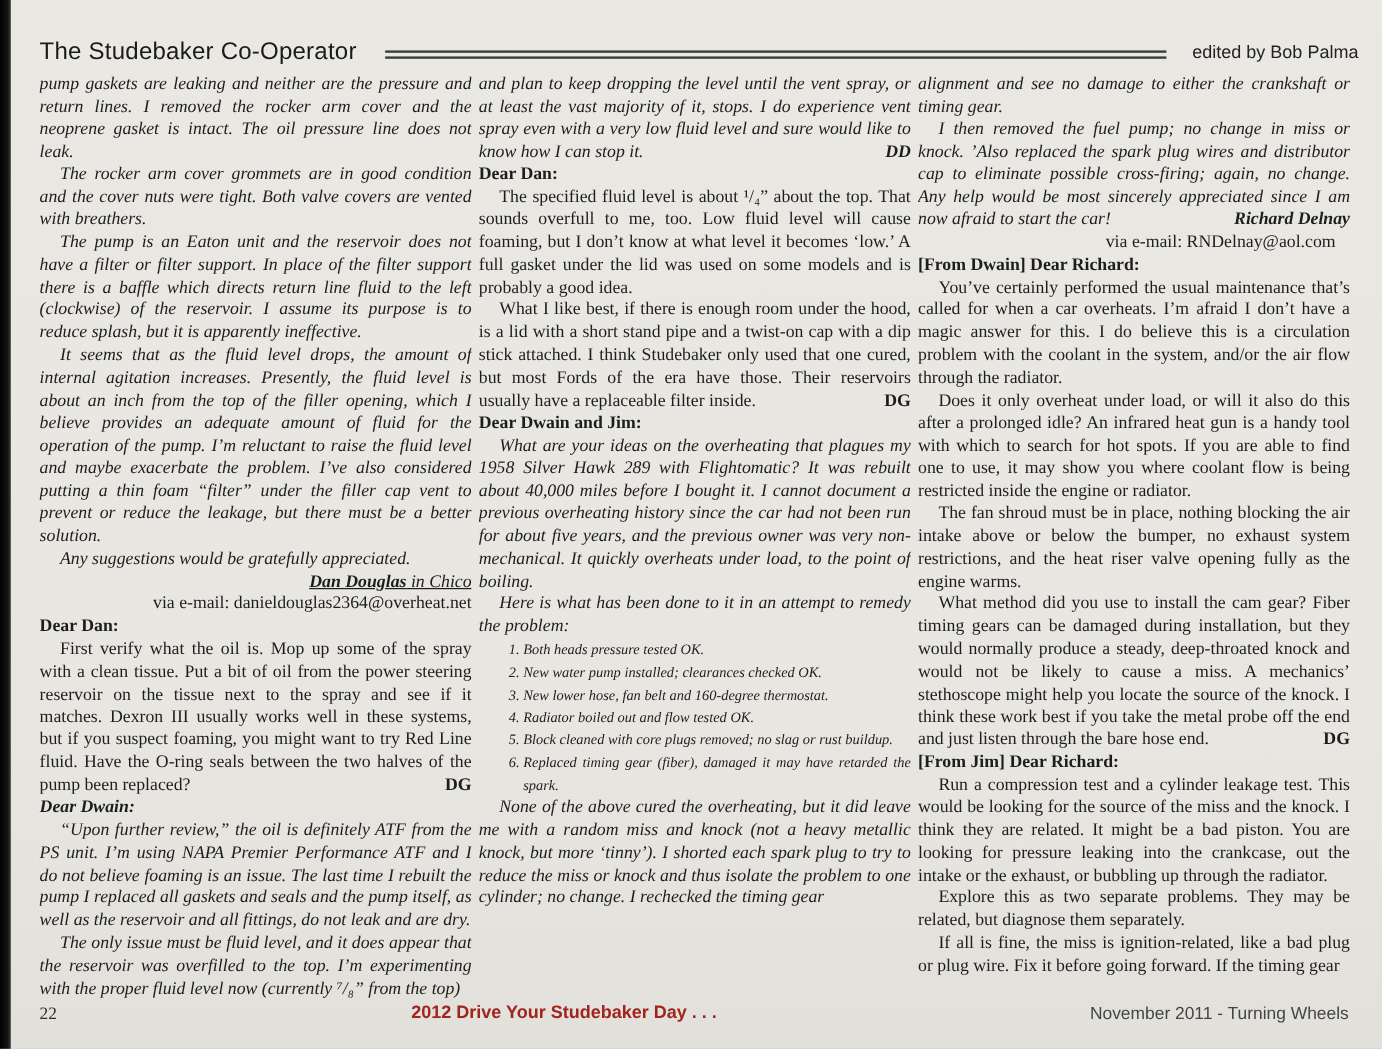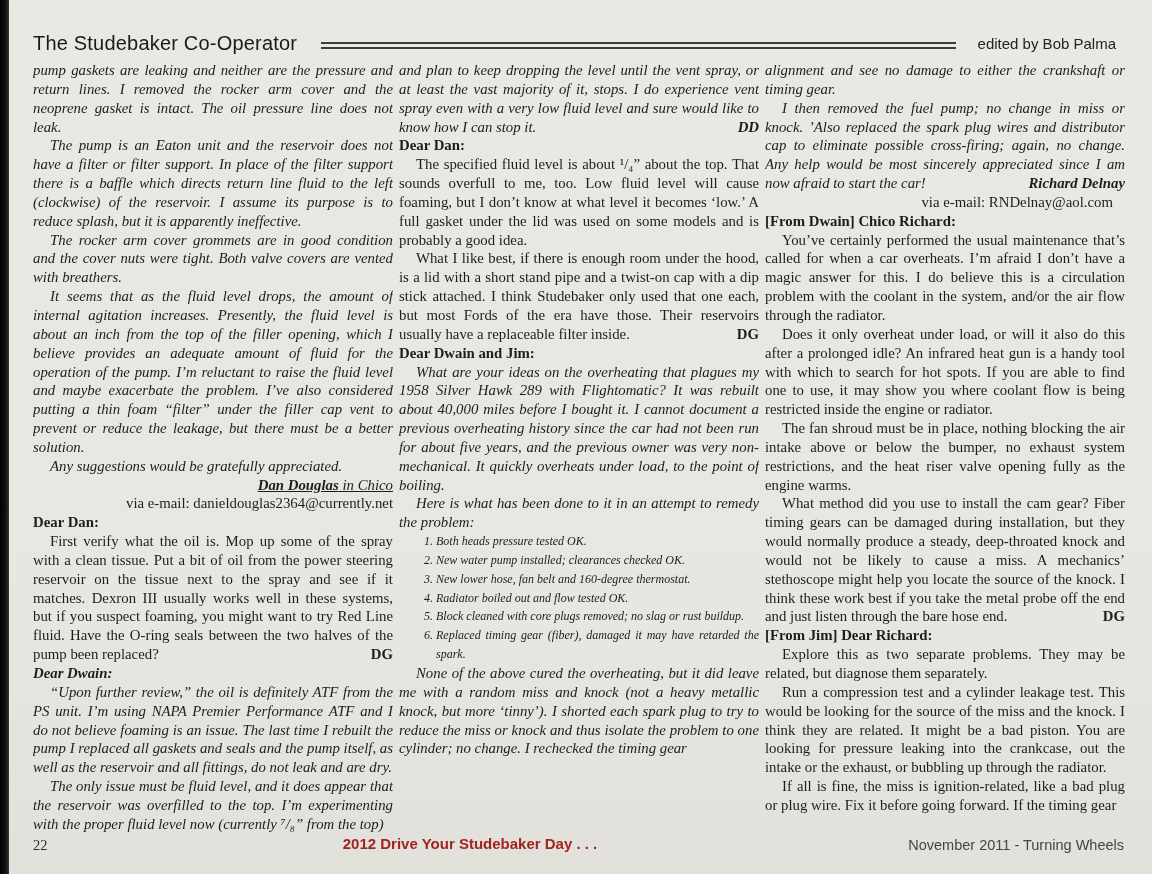--- a/index.html
+++ b/index.html
@@ -13,21 +13,21 @@
     position:relative;width:1152px;height:874px;
     background:linear-gradient(180deg,#eae8e3 0%,#e8e6e1 70%,#e2e0da 100%);
     color:#1d1d1d;
   }
   .scan-stripe{
     position:absolute;left:0;top:0;width:9px;height:874px;
     background:linear-gradient(90deg,#000 0%,#141414 70%,#3a3a3a 100%);
   }
   
   .page-header{
-    position:absolute;left:33px;right:36px;top:30px;height:26px;
+    position:absolute;left:33px;right:20px;top:30px;height:26px;
     display:flex;align-items:center;
     font-family:"Liberation Sans","DejaVu Sans",sans-serif;
   }
   .header-title{font-size:20px;color:#1a1a1a;white-space:nowrap;letter-spacing:.2px;}
   .header-rule{
     flex:1;height:3px;margin:4px 22px 0 24px;
     border-top:2px solid #3c3c3c;border-bottom:2px solid #3c3c3c;
   }
   .header-edited{font-size:15px;color:#222;white-space:nowrap;}
   
@@ -80,64 +80,64 @@
   <header class="page-header">
     <span class="header-title">The Studebaker Co-Operator</span>
     <span class="header-rule"></span>
     <span class="header-edited">edited by Bob Palma</span>
   </header>
 
   <main class="columns">
 
     <section class="col">
       <p class="it">pump gaskets are leaking and neither are the pressure and return lines.  I removed the rocker arm cover and the neoprene gasket is intact.  The oil pressure line does not leak.</p>
+      <p class="it ind">The rocker arm cover grommets are in good condition and the cover nuts were tight.  Both valve covers are vented with breathers.</p>
       <p class="it ind">The pump is an Eaton unit and the reservoir does not have a filter or filter support.  In place of the filter support there is a baffle which directs return line fluid to the left (clockwise) of the reservoir.  I assume its purpose is to reduce splash, but it is apparently ineffective.</p>
-      <p class="it ind">The rocker arm cover grommets are in good condition and the cover nuts were tight.  Both valve covers are vented with breathers.</p>
       <p class="it ind">It seems that as the fluid level drops, the amount of internal agitation increases.  Presently, the fluid level is about an inch from the top of the filler opening, which I believe provides an adequate amount of fluid for the operation of the pump.  I’m reluctant to raise the fluid level and maybe exacerbate the problem.  I’ve also considered putting a thin foam “filter” under the filler cap vent to prevent or reduce the leakage, but there must be a better solution.</p>
       <p class="it ind">Any suggestions would be gratefully appreciated.</p>
       <p class="sig-line"><span class="sig-name">Dan Douglas</span><span> in Chico</span></p>
-      <p class="sig-email">via e-mail: danieldouglas2364@currently.net</p>
+      <p class="sig-email">via e-mail: danieldouglas2364@overheat.net</p>
       <p class="heading">Dear Dan:</p>
       <p class="ind"><span>First verify what the oil is.  Mop up some of the spray with a clean tissue.  Put a bit of oil from the power steering reservoir on the tissue next to the spray and see if it matches.  Dexron III usually works well in these systems, but if you suspect foaming, you might want to try Red Line fluid.  Have the O-ring seals between the two halves of the pump been replaced?</span><span class="tail">DG</span></p>
       <p class="heading it">Dear Dwain:</p>
       <p class="it ind">“Upon further review,” the oil is definitely ATF from the PS unit.  I’m using NAPA Premier Performance ATF and I do not believe foaming is an issue.  The last time I rebuilt the pump I replaced all gaskets and seals and the pump itself, as well as the reservoir and all fittings, do not leak and are dry.</p>
       <p class="it ind">The only issue must be fluid level, and it does appear that the reservoir was overfilled to the top.  I’m experimenting with the proper fluid level now (currently ⁷/₈” from the top)</p>
     </section>
 
     <section class="col">
       <p class="it"><span>and plan to keep dropping the level until the vent spray, or at least the vast majority of it, stops.  I do experience vent spray even with a very low fluid level and sure would like to know how I can stop it.</span><span class="tail">DD</span></p>
       <p class="heading">Dear Dan:</p>
       <p class="ind">The specified fluid level is about ¹/₄” about the top.  That sounds overfull to me, too.  Low fluid level will cause foaming, but I don’t know at what level it becomes ‘low.’  A full gasket under the lid was used on some models and is probably a good idea.</p>
-      <p class="ind"><span>What I like best, if there is enough room under the hood, is a lid with a short stand pipe and a twist-on cap with a dip stick attached.  I think Studebaker only used that one each, but most Fords of the era have those.  Their reservoirs usually have a replaceable filter inside.</span><span class="tail">DG</span></p>
+      <p class="ind"><span>What I like best, if there is enough room under the hood, is a lid with a short stand pipe and a twist-on cap with a dip stick attached.  I think Studebaker only used that one cured, but most Fords of the era have those.  Their reservoirs usually have a replaceable filter inside.</span><span class="tail">DG</span></p>
       <p class="heading">Dear Dwain and Jim:</p>
       <p class="it ind">What are your ideas on the overheating that plagues my 1958 Silver Hawk 289 with Flightomatic?  It was rebuilt about 40,000 miles before I bought it.  I cannot document a previous overheating history since the car had not been run for about five years, and the previous owner was very non-mechanical.  It quickly overheats under load, to the point of boiling.</p>
       <p class="it ind">Here is what has been done to it in an attempt to remedy the problem:</p>
       <ol class="q-list">
         <li>Both heads pressure tested OK.</li>
         <li>New water pump installed; clearances checked OK.</li>
         <li>New lower hose, fan belt and 160-degree thermostat.</li>
         <li>Radiator boiled out and flow tested OK.</li>
         <li>Block cleaned with core plugs removed; no slag or rust buildup.</li>
         <li>Replaced timing gear (fiber), damaged it may have retarded the spark.</li>
       </ol>
       <p class="it ind">None of the above cured the overheating, but it did leave me with a random miss and knock (not a heavy metallic knock, but more ‘tinny’).  I shorted each spark plug to try to reduce the miss or knock and thus isolate the problem to one cylinder;  no change.  I rechecked the timing gear</p>
     </section>
 
     <section class="col">
       <p class="it">alignment and see no damage to either the crankshaft or timing gear.</p>
       <p class="it ind"><span>I then removed the fuel pump; no change in miss or knock.  ’Also replaced the spark plug wires and distributor cap to eliminate possible cross-firing; again, no change.  Any help would be most sincerely appreciated since I am now afraid to start the car!</span><span class="tail">Richard Delnay</span></p>
       <p class="sig-email pad-r">via e-mail: RNDelnay@aol.com</p>
-      <p class="heading">[From Dwain] Chico Richard:</p>
+      <p class="heading">[From Dwain] Dear Richard:</p>
       <p class="ind">You’ve certainly performed the usual maintenance that’s called for when a car overheats.  I’m afraid I don’t have a magic answer for this.  I do believe this is a circulation problem with the coolant in the system, and/or the air flow through the radiator.</p>
       <p class="ind">Does it only overheat under load, or will it also do this after a prolonged idle?  An infrared heat gun is a handy tool with which to search for hot spots.  If you are able to find one to use, it may show you where coolant flow is being restricted inside the engine or radiator.</p>
       <p class="ind">The fan shroud must be in place, nothing blocking the air intake above or below the bumper, no exhaust system restrictions, and the heat riser valve opening fully as the engine warms.</p>
       <p class="ind"><span>What method did you use to install the cam gear?  Fiber timing gears can be damaged during installation, but they would normally produce a steady, deep-throated knock and would not be likely to cause a miss.  A mechanics’ stethoscope might help you locate the source of the knock.  I think these work best if you take the metal probe off the end and just listen through the bare hose end.</span><span class="tail">DG</span></p>
       <p class="heading">[From Jim] Dear Richard:</p>
+      <p class="ind">Run a compression test and a cylinder leakage test.  This would be looking for the source of the miss and the knock.  I think they are related.  It might be a bad piston.  You are looking for pressure leaking into the crankcase, out the intake or the exhaust, or bubbling up through the radiator.</p>
       <p class="ind">Explore this as two separate problems.  They may be related, but diagnose them separately.</p>
-      <p class="ind">Run a compression test and a cylinder leakage test.  This would be looking for the source of the miss and the knock.  I think they are related.  It might be a bad piston.  You are looking for pressure leaking into the crankcase, out the intake or the exhaust, or bubbling up through the radiator.</p>
       <p class="ind">If all is fine, the miss is ignition-related, like a bad plug or plug wire.  Fix it before going forward.  If the timing gear</p>
     </section>
 
   </main>
 
   <footer class="page-footer">
     <span class="footer-left">22</span>
     <span class="footer-center" id="footer-center" style="color: rgb(161, 36, 30);">2012 Drive Your Studebaker Day . . .</span>
     <span class="footer-right">November 2011 - Turning Wheels</span>
   </footer>

